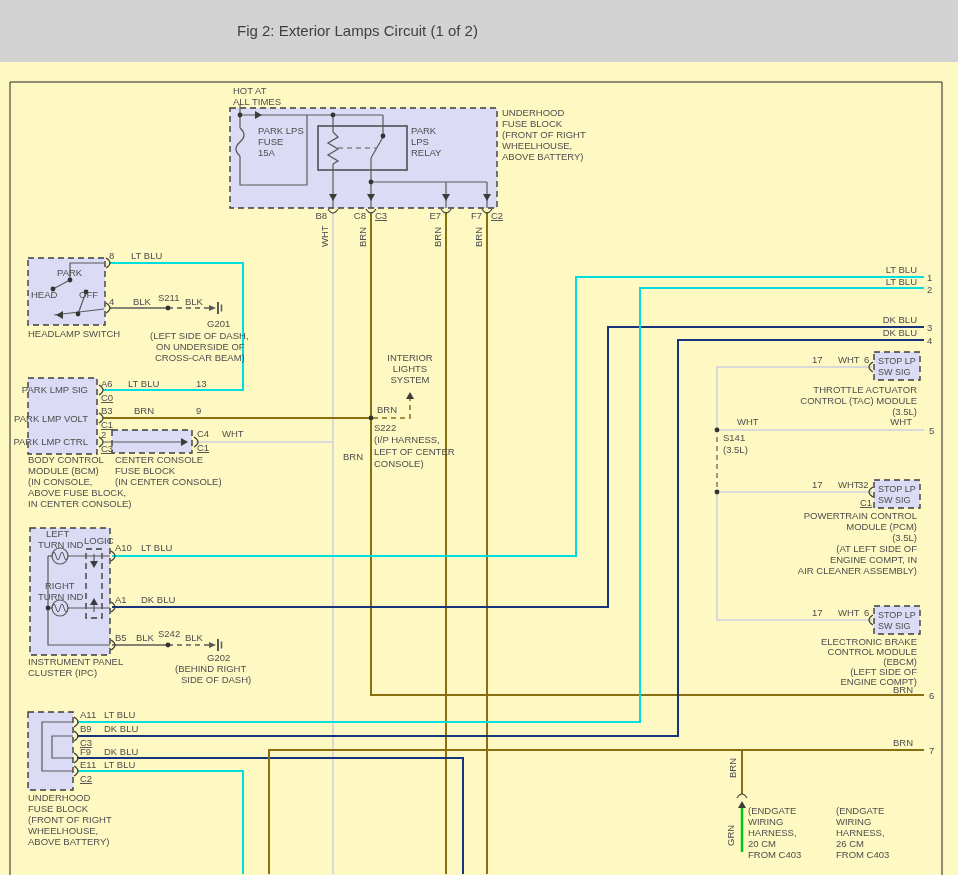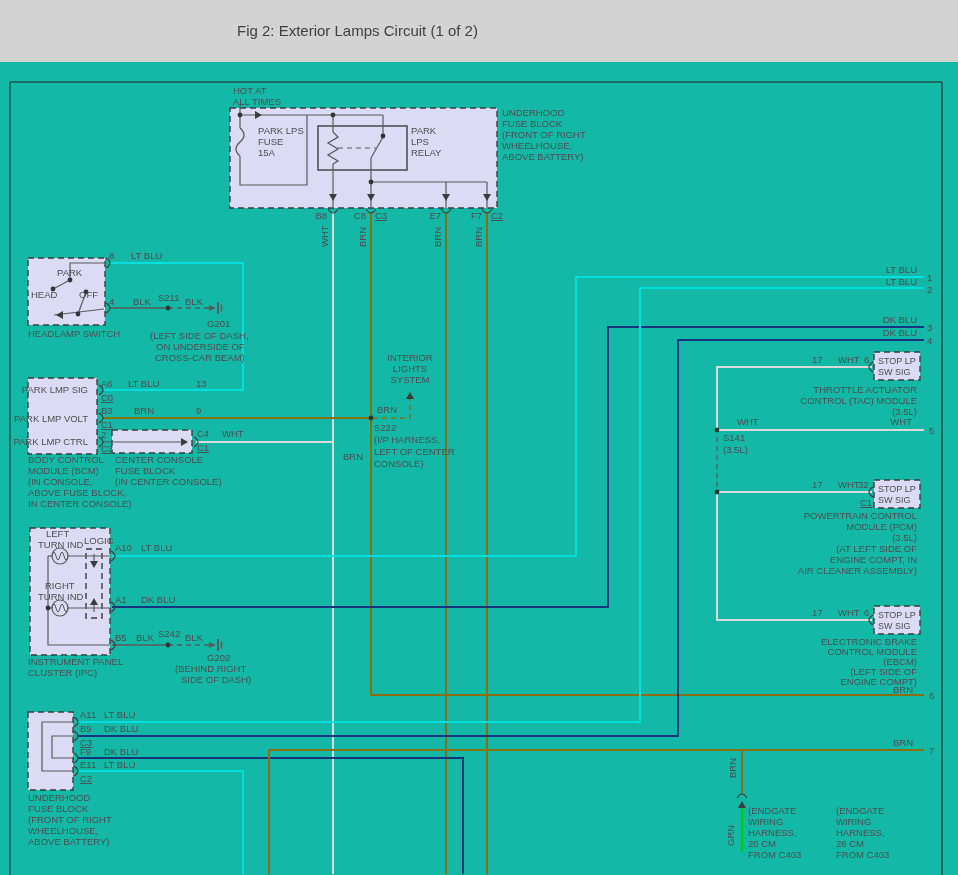--- a/index.html
+++ b/index.html
@@ -1,16 +1,16 @@
 <!DOCTYPE html>
 <html><head>
 <meta charset="utf-8">
 <style>
   html,body{margin:0;padding:0;background:#ffffff;}
-  .stage{position:relative;width:958px;height:875px;background:#14b8a6;overflow:hidden;
+  .stage{position:relative;width:958px;height:875px;background:#fef9c3;overflow:hidden;
          font-family:"Liberation Sans", sans-serif;}
   .titlebar{position:absolute;left:0;top:0;width:958px;height:62px;background:#d3d3d3;}
   .titlebar .t{position:absolute;left:237px;top:22px;font-size:15px;color:#3f3f3f;}
   svg{position:absolute;left:0;top:0;}
   text{fill:#4d4d4d;}
 </style>
 </head>
 <body>
 <div class="stage">
   <div class="titlebar">

